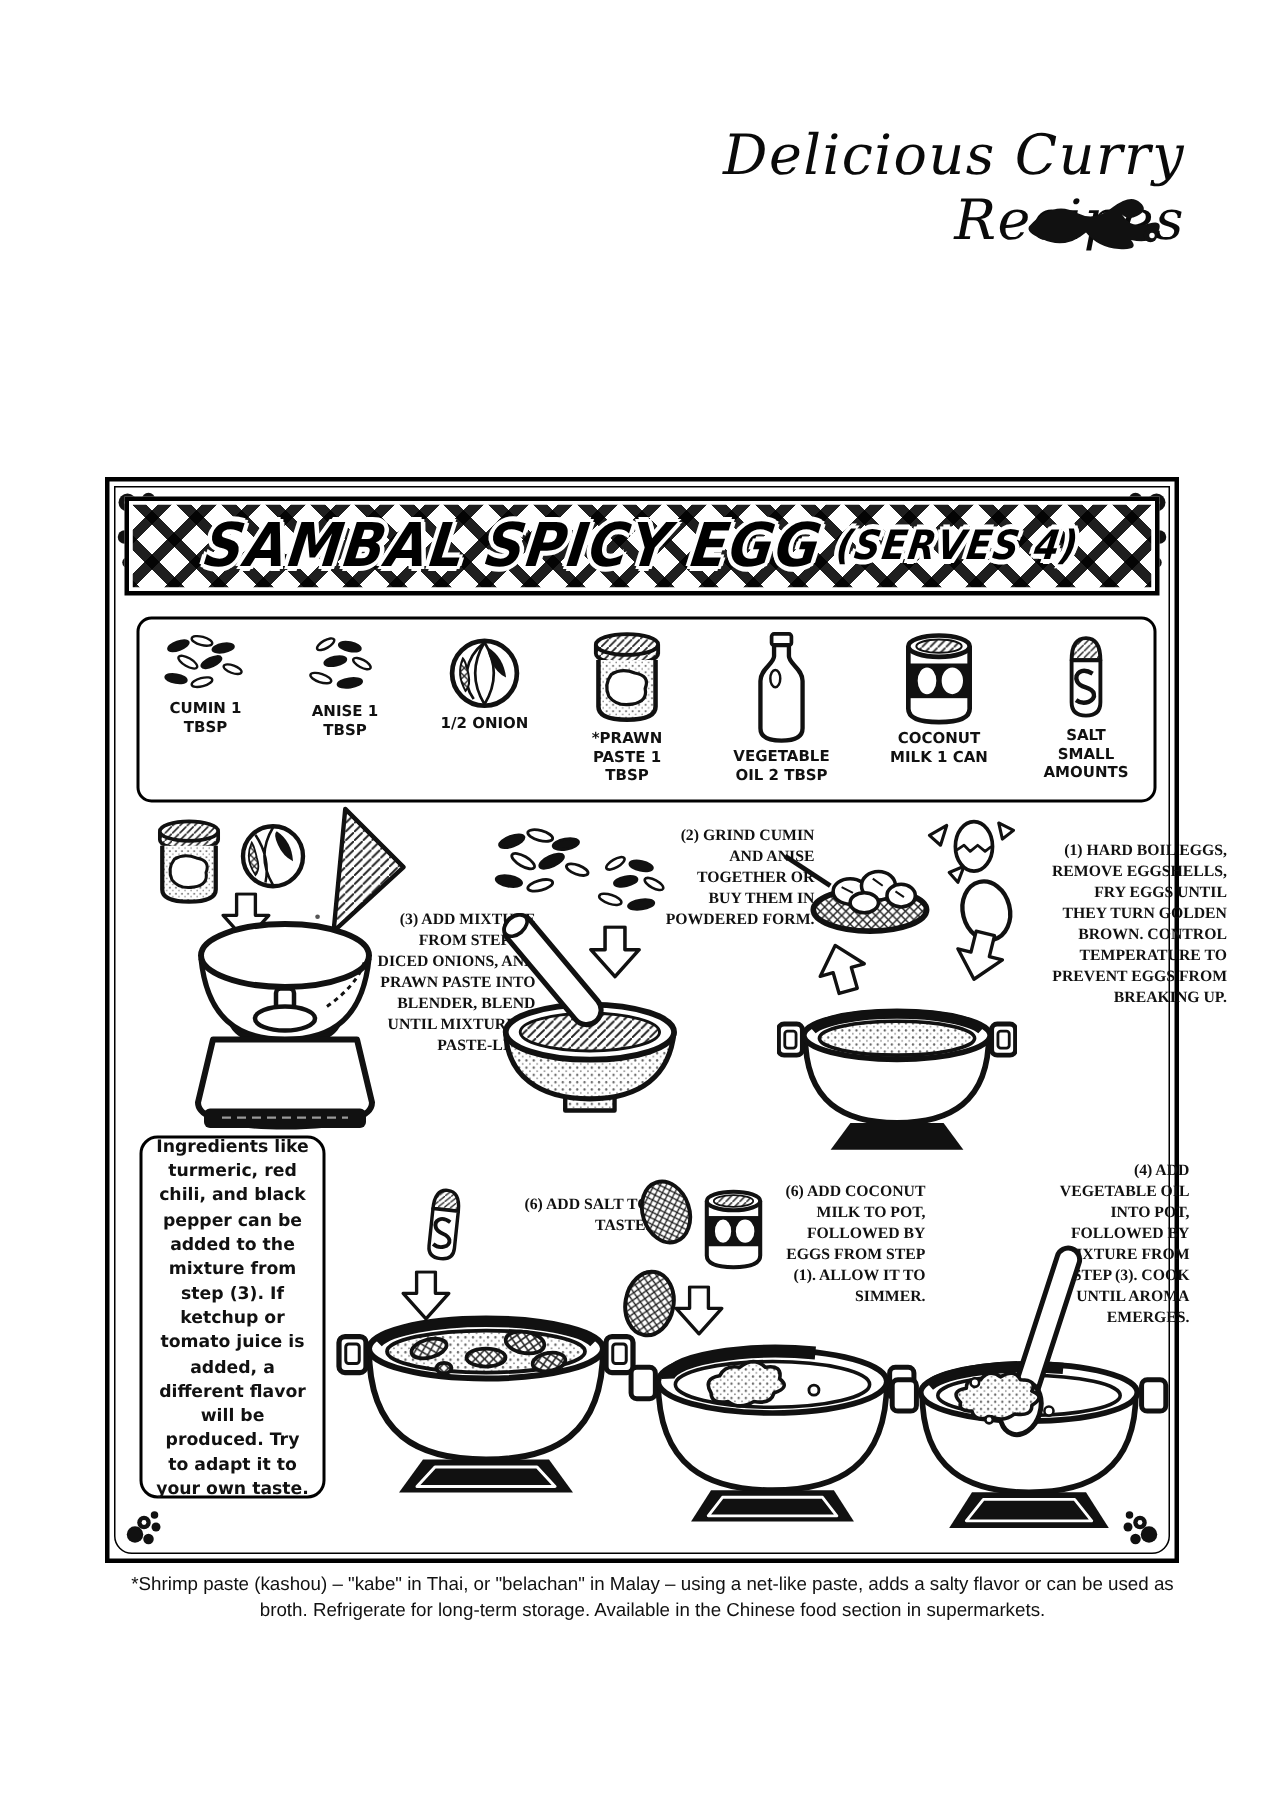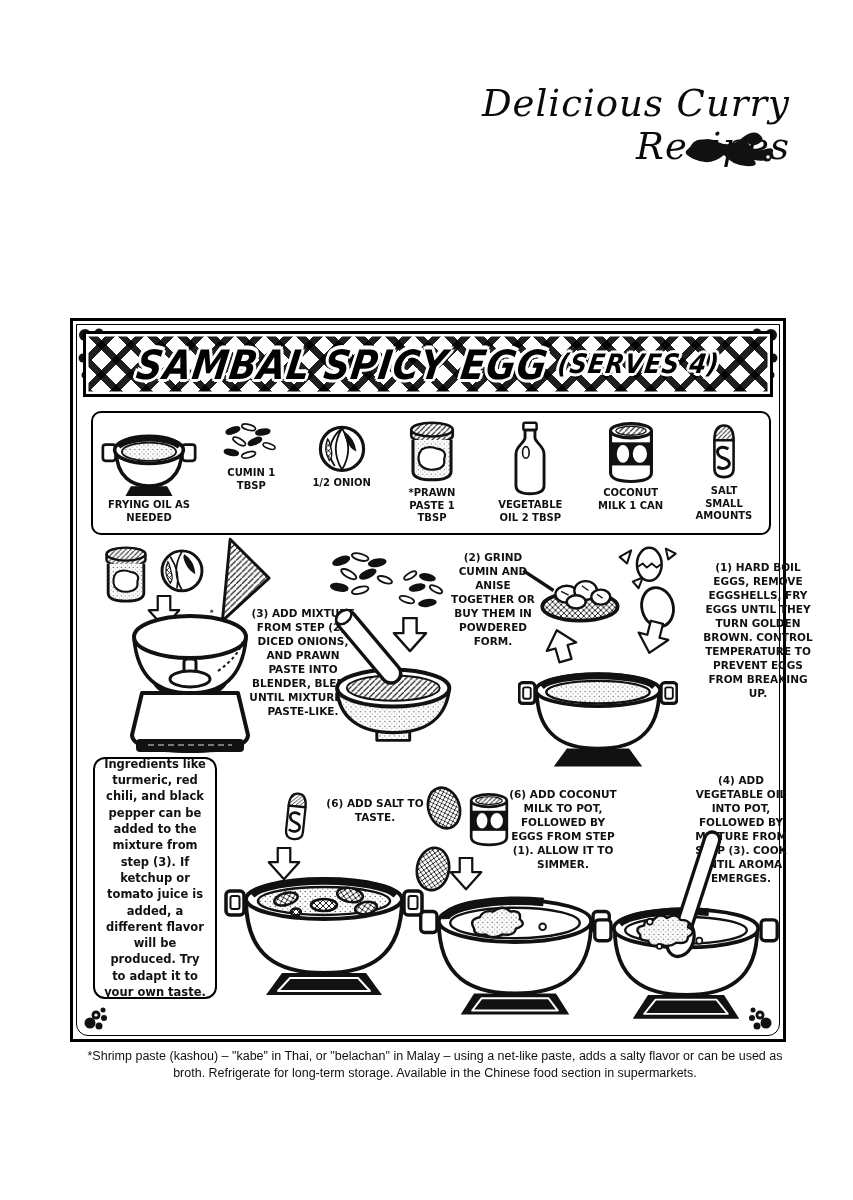--- a/index.html
+++ b/index.html
@@ -30,21 +30,21 @@
                 2px 2px 0 #fff,-2px -2px 0 #fff,2px -2px 0 #fff,-2px 2px 0 #fff;}
   .banner-serves{font-size:24px;font-weight:bold;font-style:italic;}
 
   .ingredients-box{position:absolute;left:18px;top:90px;width:680px;height:124px;border:2.5px solid #000;
     border-radius:10px;box-sizing:border-box;display:flex;justify-content:space-between;
     align-items:stretch;padding:8px 12px 5px;}
   .ing{display:flex;flex-direction:column;align-items:center;justify-content:flex-start;gap:2px;}
   .ing-icon{display:flex;align-items:flex-end;justify-content:center;}
   .ing-label{font-size:10px;font-weight:bold;text-align:center;line-height:1.25;}
 
-  .step-text{position:absolute;font-size:10.5px;font-weight:bold;text-align:center;line-height:1.33;}
+  .step-text{position:absolute;font-size:10.5px;font-weight:bold;text-align:right;line-height:1.33;font-family:Liberation Serif, serif;}
 
   .note-box{position:absolute;left:20px;top:436px;width:124px;height:242px;border:2.5px solid #000;
     border-radius:12px;box-sizing:border-box;display:flex;align-items:center;justify-content:center;
     padding:8px 7px;background:#fff;}
   .note-text{font-size:11.5px;font-weight:bold;text-align:center;line-height:1.42;}
 
   .footnote{position:absolute;left:80px;top:1048px;width:710px;text-align:center;
     font-family:"Liberation Sans",sans-serif;font-size:12.5px;line-height:1.35;color:#111;}
 </style>
 </head>
@@ -138,52 +138,51 @@
         </g>
         <circle cx="13" cy="10" r="1.6" fill="#fff"></circle>
       </svg>
 
     <div class="banner">
       <span class="banner-title">SAMBAL SPICY EGG</span>
       <span class="banner-title banner-serves">(SERVES 4)</span>
     </div>
 
     <div class="ingredients-box">
-      <div class="ing" style="width:88px">
-        <div class="ing-icon">
-          <svg width="96" height="76" viewBox="0 0 104 84">
-              <g stroke="#111" stroke-linejoin="round">
-                <path d="M16,34 C16,62 34,72 52,72 C70,72 88,62 88,34" fill="#fff" stroke-width="4"></path>
-                <rect x="1" y="26" width="14" height="18" rx="3" fill="#fff" stroke-width="3"></rect>
-                <rect x="89" y="26" width="14" height="18" rx="3" fill="#fff" stroke-width="3"></rect>
-                <ellipse cx="52" cy="32" rx="38" ry="15" fill="#fff" stroke-width="4"></ellipse>
-                <path d="M18,28 A36,13 0 0 1 86,28" fill="none" stroke-width="7"></path>
-                <ellipse cx="52" cy="34" rx="30" ry="10" fill="url(#dots)" stroke-width="2"></ellipse>
-                <polygon points="32,72 72,72 78,83 26,83" fill="#111" stroke="none"></polygon>
-              </g>
-            </svg>
-        </div>
-        <div class="ing-label">FRYING OIL AS NEEDED</div>
-      </div>
       <div class="ing" style="width:64px">
         <div class="ing-icon">
           <svg width="62" height="44" viewBox="0 0 78 56">
               <g stroke="#111" stroke-width="2">
                 <ellipse cx="16" cy="12" rx="9" ry="3.5" fill="#111" transform="rotate(-20 16 12)"></ellipse>
                 <ellipse cx="36" cy="8" rx="9" ry="3.5" fill="#fff" transform="rotate(15 36 8)"></ellipse>
                 <ellipse cx="54" cy="14" rx="9" ry="3.5" fill="#111" transform="rotate(-10 54 14)"></ellipse>
                 <ellipse cx="24" cy="26" rx="9" ry="3.5" fill="#fff" transform="rotate(30 24 26)"></ellipse>
                 <ellipse cx="44" cy="26" rx="9" ry="3.5" fill="#111" transform="rotate(-25 44 26)"></ellipse>
                 <ellipse cx="62" cy="32" rx="8" ry="3.2" fill="#fff" transform="rotate(20 62 32)"></ellipse>
                 <ellipse cx="14" cy="40" rx="9" ry="3.5" fill="#111" transform="rotate(10 14 40)"></ellipse>
                 <ellipse cx="36" cy="43" rx="9" ry="3.5" fill="#fff" transform="rotate(-15 36 43)"></ellipse>
               </g>
             </svg>
         </div>
         <div class="ing-label">CUMIN 1 TBSP</div>
+      </div>
+      <div class="ing" style="width:60px">
+        <div class="ing-icon">
+          <svg width="58" height="46" viewBox="0 0 72 56">
+              <g stroke="#111" stroke-width="2">
+                <ellipse cx="20" cy="10" rx="8" ry="3.2" fill="#fff" transform="rotate(-30 20 10)"></ellipse>
+                <ellipse cx="40" cy="12" rx="9" ry="3.5" fill="#111" transform="rotate(12 40 12)"></ellipse>
+                <ellipse cx="28" cy="24" rx="9" ry="3.5" fill="#111" transform="rotate(-12 28 24)"></ellipse>
+                <ellipse cx="50" cy="26" rx="8" ry="3.2" fill="#fff" transform="rotate(28 50 26)"></ellipse>
+                <ellipse cx="16" cy="38" rx="9" ry="3.5" fill="#fff" transform="rotate(18 16 38)"></ellipse>
+                <ellipse cx="40" cy="42" rx="10" ry="3.6" fill="#111" transform="rotate(-8 40 42)"></ellipse>
+              </g>
+            </svg>
+        </div>
+        <div class="ing-label">ANISE 1 TBSP</div>
       </div>
       <div class="ing" style="width:64px">
         <div class="ing-icon">
           <svg width="54" height="54" viewBox="0 0 60 60">
               <circle cx="30" cy="31" r="24" fill="#fff" stroke="#111" stroke-width="3.5"></circle>
               <path d="M30,8 C21,23 21,39 30,54 M30,8 C39,23 39,39 30,54 M30,8 C15,20 13,38 22,50" fill="none" stroke="#111" stroke-width="2"></path>
               <path d="M33,12 q11,7 13,22 q-7,-3 -11,-12 q-4,-9 -2,-10 z" fill="#111"></path>
               <path d="M14,20 q-5,12 2,24 q4,-4 2,-13 q-2,-9 -4,-11 z" fill="url(#cross)" stroke="#111" stroke-width="1.5"></path>
             </svg>
         </div>

